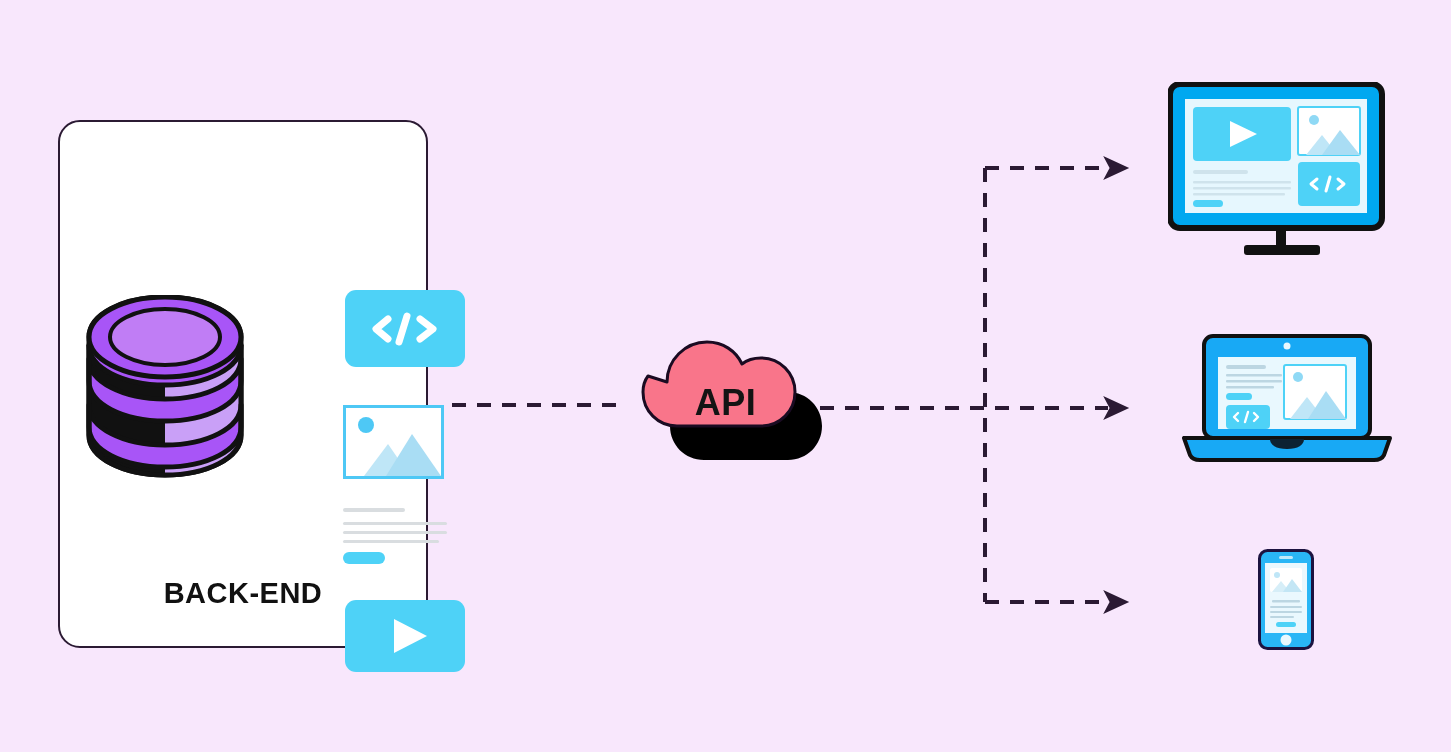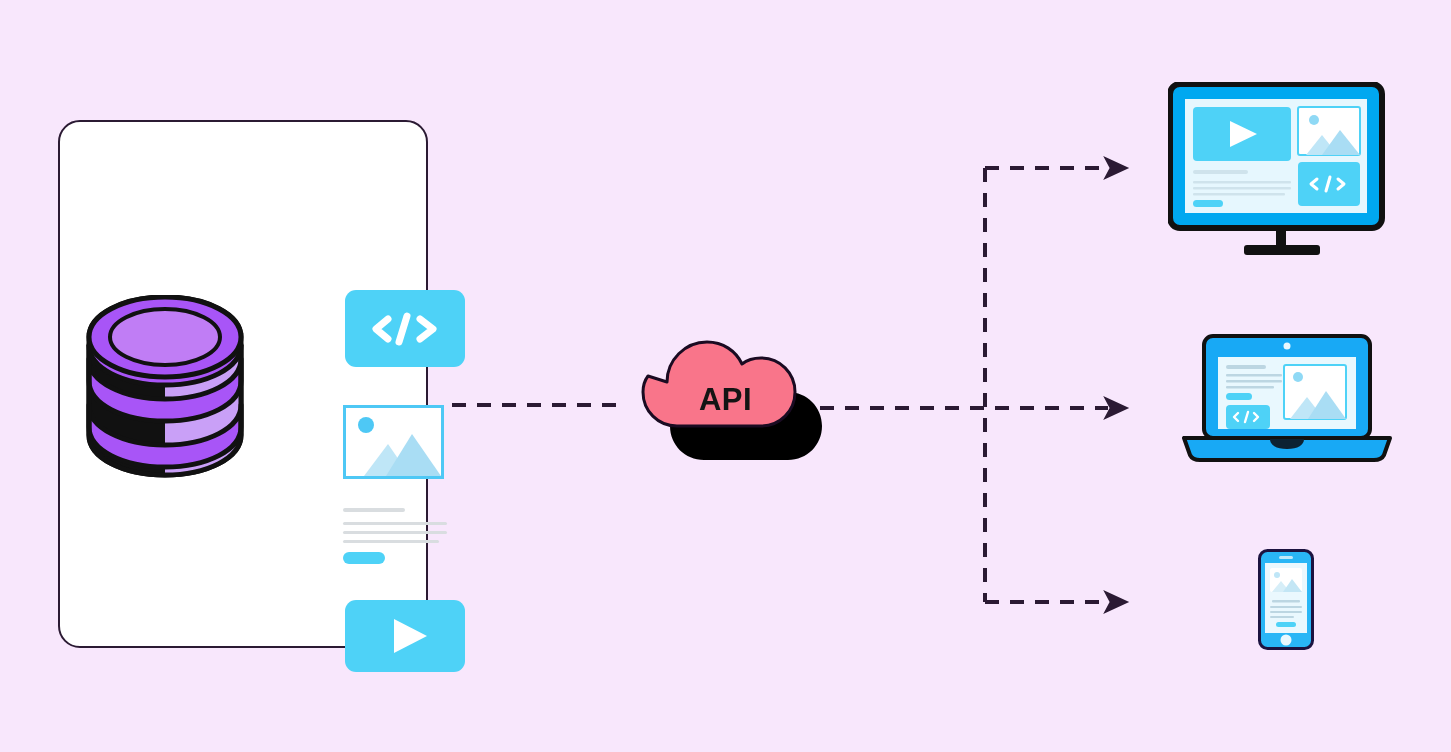--- a/index.html
+++ b/index.html
@@ -93,21 +93,21 @@
     left: 628px;
     top: 334px;
     width: 195px;
     height: 130px;
   }
   #api-text {
     position: absolute;
     left: 0; right: 0;
     top: 48px;
     text-align: center;
-    font-size: 31px;
+    font-size: 36px;
     font-weight: 700;
     color: #141414;
     letter-spacing: 0.5px;
     pointer-events: none;
   }
 
   
   #desktop-device { left: 1168px; top: 82px; width: 232px; height: 178px; }
   #laptop-device  { left: 1178px; top: 333px; width: 218px; height: 130px; }
   #mobile-device  { left: 1258px; top: 549px; width: 56px; height: 101px; }
@@ -171,20 +171,21 @@
     </div>
 
     <div class="abs" id="card-pill"></div>
 
     <div class="abs" id="card-play-chip">
       <svg width="120" height="72" viewBox="0 0 120 72">
         <path d="M49 19 L82 36 L49 53 Z" fill="#ffffff"></path>
       </svg>
     </div>
 
+    <div id="backend-label">BACK-END</div>
   </div>
 
   <div class="abs" id="connector-left">
     <svg width="180" height="40" viewBox="0 0 180 40">
       <line x1="2" y1="20" x2="168" y2="20" stroke="#2B1A33" stroke-width="4" stroke-dasharray="14 11" stroke-linecap="butt"></line>
     </svg>
   </div>
 
   <div class="abs" id="api-cloud">
     <svg width="195" height="130" viewBox="0 0 195 130">

